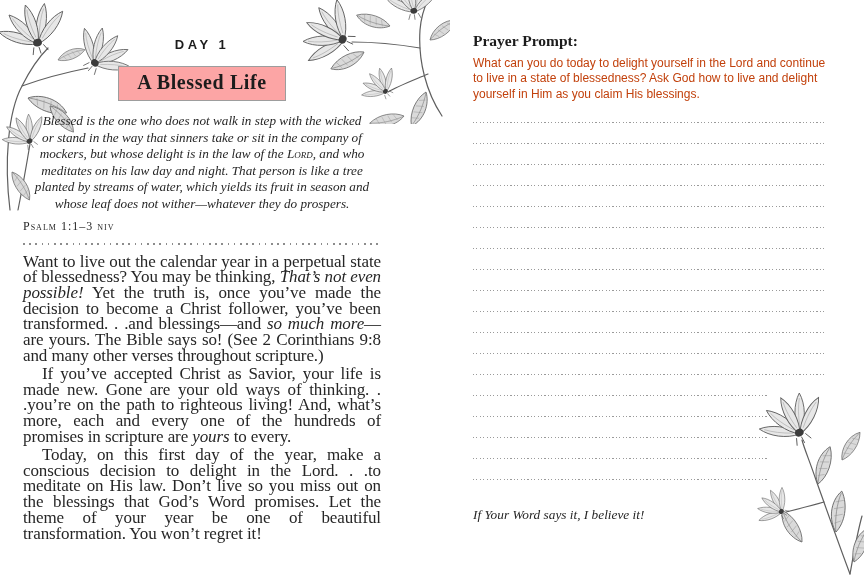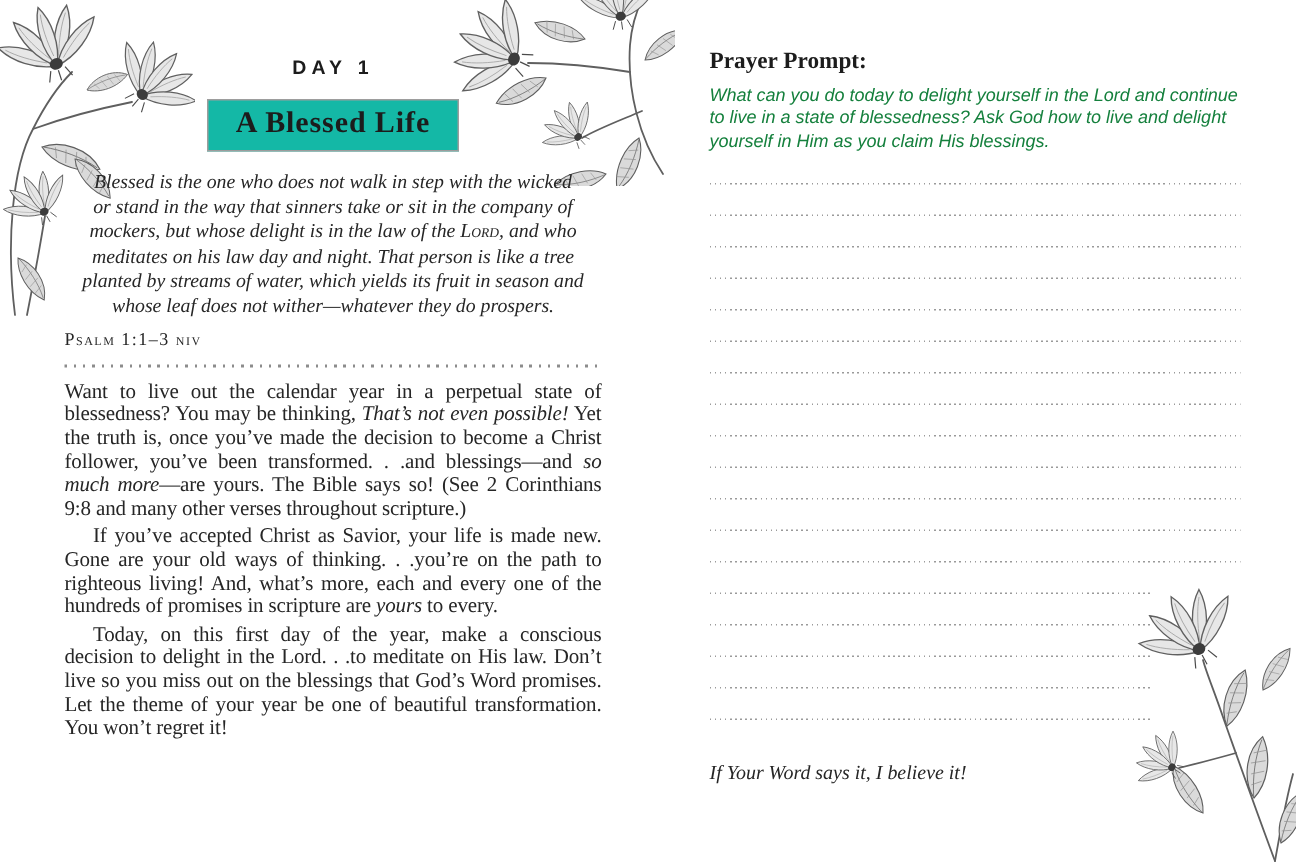--- a/index.html
+++ b/index.html
@@ -1,45 +1,45 @@
 <!DOCTYPE html>
 <html style="--text: #262626; --heading-text: #1c1c1c; --dotted-line: #9a9a9a; --separator-dots: #8c8c8c; --title-border: #9d9d9d; --page-background: #ffffff; --sketch-stroke: #5f5f5f;"><head>
 <meta charset="utf-8">
 <style>
   html,body{margin:0;padding:0;}
   body{width:864px;height:576px;background:var(--page-background,#fff);
        font-family:"Liberation Serif",serif;color:var(--text,#262626);}
   .spread{position:relative;width:864px;height:576px;background:var(--page-background,#fff);overflow:hidden;}
 
   
-  .left-page{position:absolute;left:43px;top:0;width:358px;}
+  .left-page{position:absolute;left:23px;top:0;width:358px;}
   .day-label{margin-top:37px;text-align:center;font-family:"Liberation Sans",sans-serif;
              font-size:13px;font-weight:bold;letter-spacing:3.5px;color:var(--heading-text,#1c1c1c);}
   .title-box{width:fit-content;margin:14px auto 0;border:1px solid var(--title-border,#9d9d9d);
-             padding:4px 18px 6px;background:#14b8a6;}
+             padding:4px 18px 6px;background:#fca5a5;}
   .title{margin:0;font-size:20px;font-weight:bold;letter-spacing:0.6px;color:var(--heading-text,#1c1c1c);
          font-family:"Liberation Serif",serif;}
   .quote{margin:12px 0 0;font-style:italic;font-size:13.2px;line-height:16.6px;text-align:center;
          white-space:nowrap;color:var(--text,#262626);}
   .attribution{margin-top:6px;font-variant:small-caps;font-size:12px;
                letter-spacing:1px;color:var(--text,#262626);}
   .separator{margin-top:9px;height:2px;width:100%;
              background-image:repeating-linear-gradient(90deg,var(--separator-dots,#8c8c8c) 0 1.6px,transparent 1.6px 6.2px);}
-  .body-copy{margin-top:9px;font-size:14px;line-height:15.7px;text-align:justify;letter-spacing:-0.1px;}
+  .body-copy{margin-top:9px;font-size:17px;line-height:15.7px;text-align:justify;letter-spacing:-0.1px;}
   .body-copy p{margin:0 0 2.5px;}
   .body-copy p.indent{text-indent:19px;}
   .it{font-style:italic;}
   .sc{font-variant:small-caps;text-align:center;}
 
   
   .right-page{position:absolute;left:473px;top:0;width:354px;}
   .prompt-heading{margin:32px 0 0;font-size:15.5px;font-weight:bold;color:var(--heading-text,#1c1c1c);
                   font-family:"Liberation Serif",serif;}
   .prompt-body{margin-top:6px;font-family:"Liberation Sans",sans-serif;font-size:12px;
-               line-height:15.4px;color:#15803d;white-space:nowrap;font-style:italic;}
+               line-height:15.4px;color:#c2410c;white-space:nowrap;}
   .writing-lines{margin-top:0;}
   .writing-line{height:21px;
       background-image:repeating-linear-gradient(90deg,var(--dotted-line,#9a9a9a) 0 1.1px,transparent 1.1px 3.4px);
       background-size:100% 1.2px;background-repeat:no-repeat;background-position:0 100%;}
   .writing-line.short{background-size:295px 1.2px;}
   .closing-prayer{margin-top:9px;font-style:italic;font-size:13.3px;line-height:17px;color:var(--text,#262626);}
 
   
   .floral{position:absolute;pointer-events:none;}
   .f-tl{left:-2px;top:2px;}

